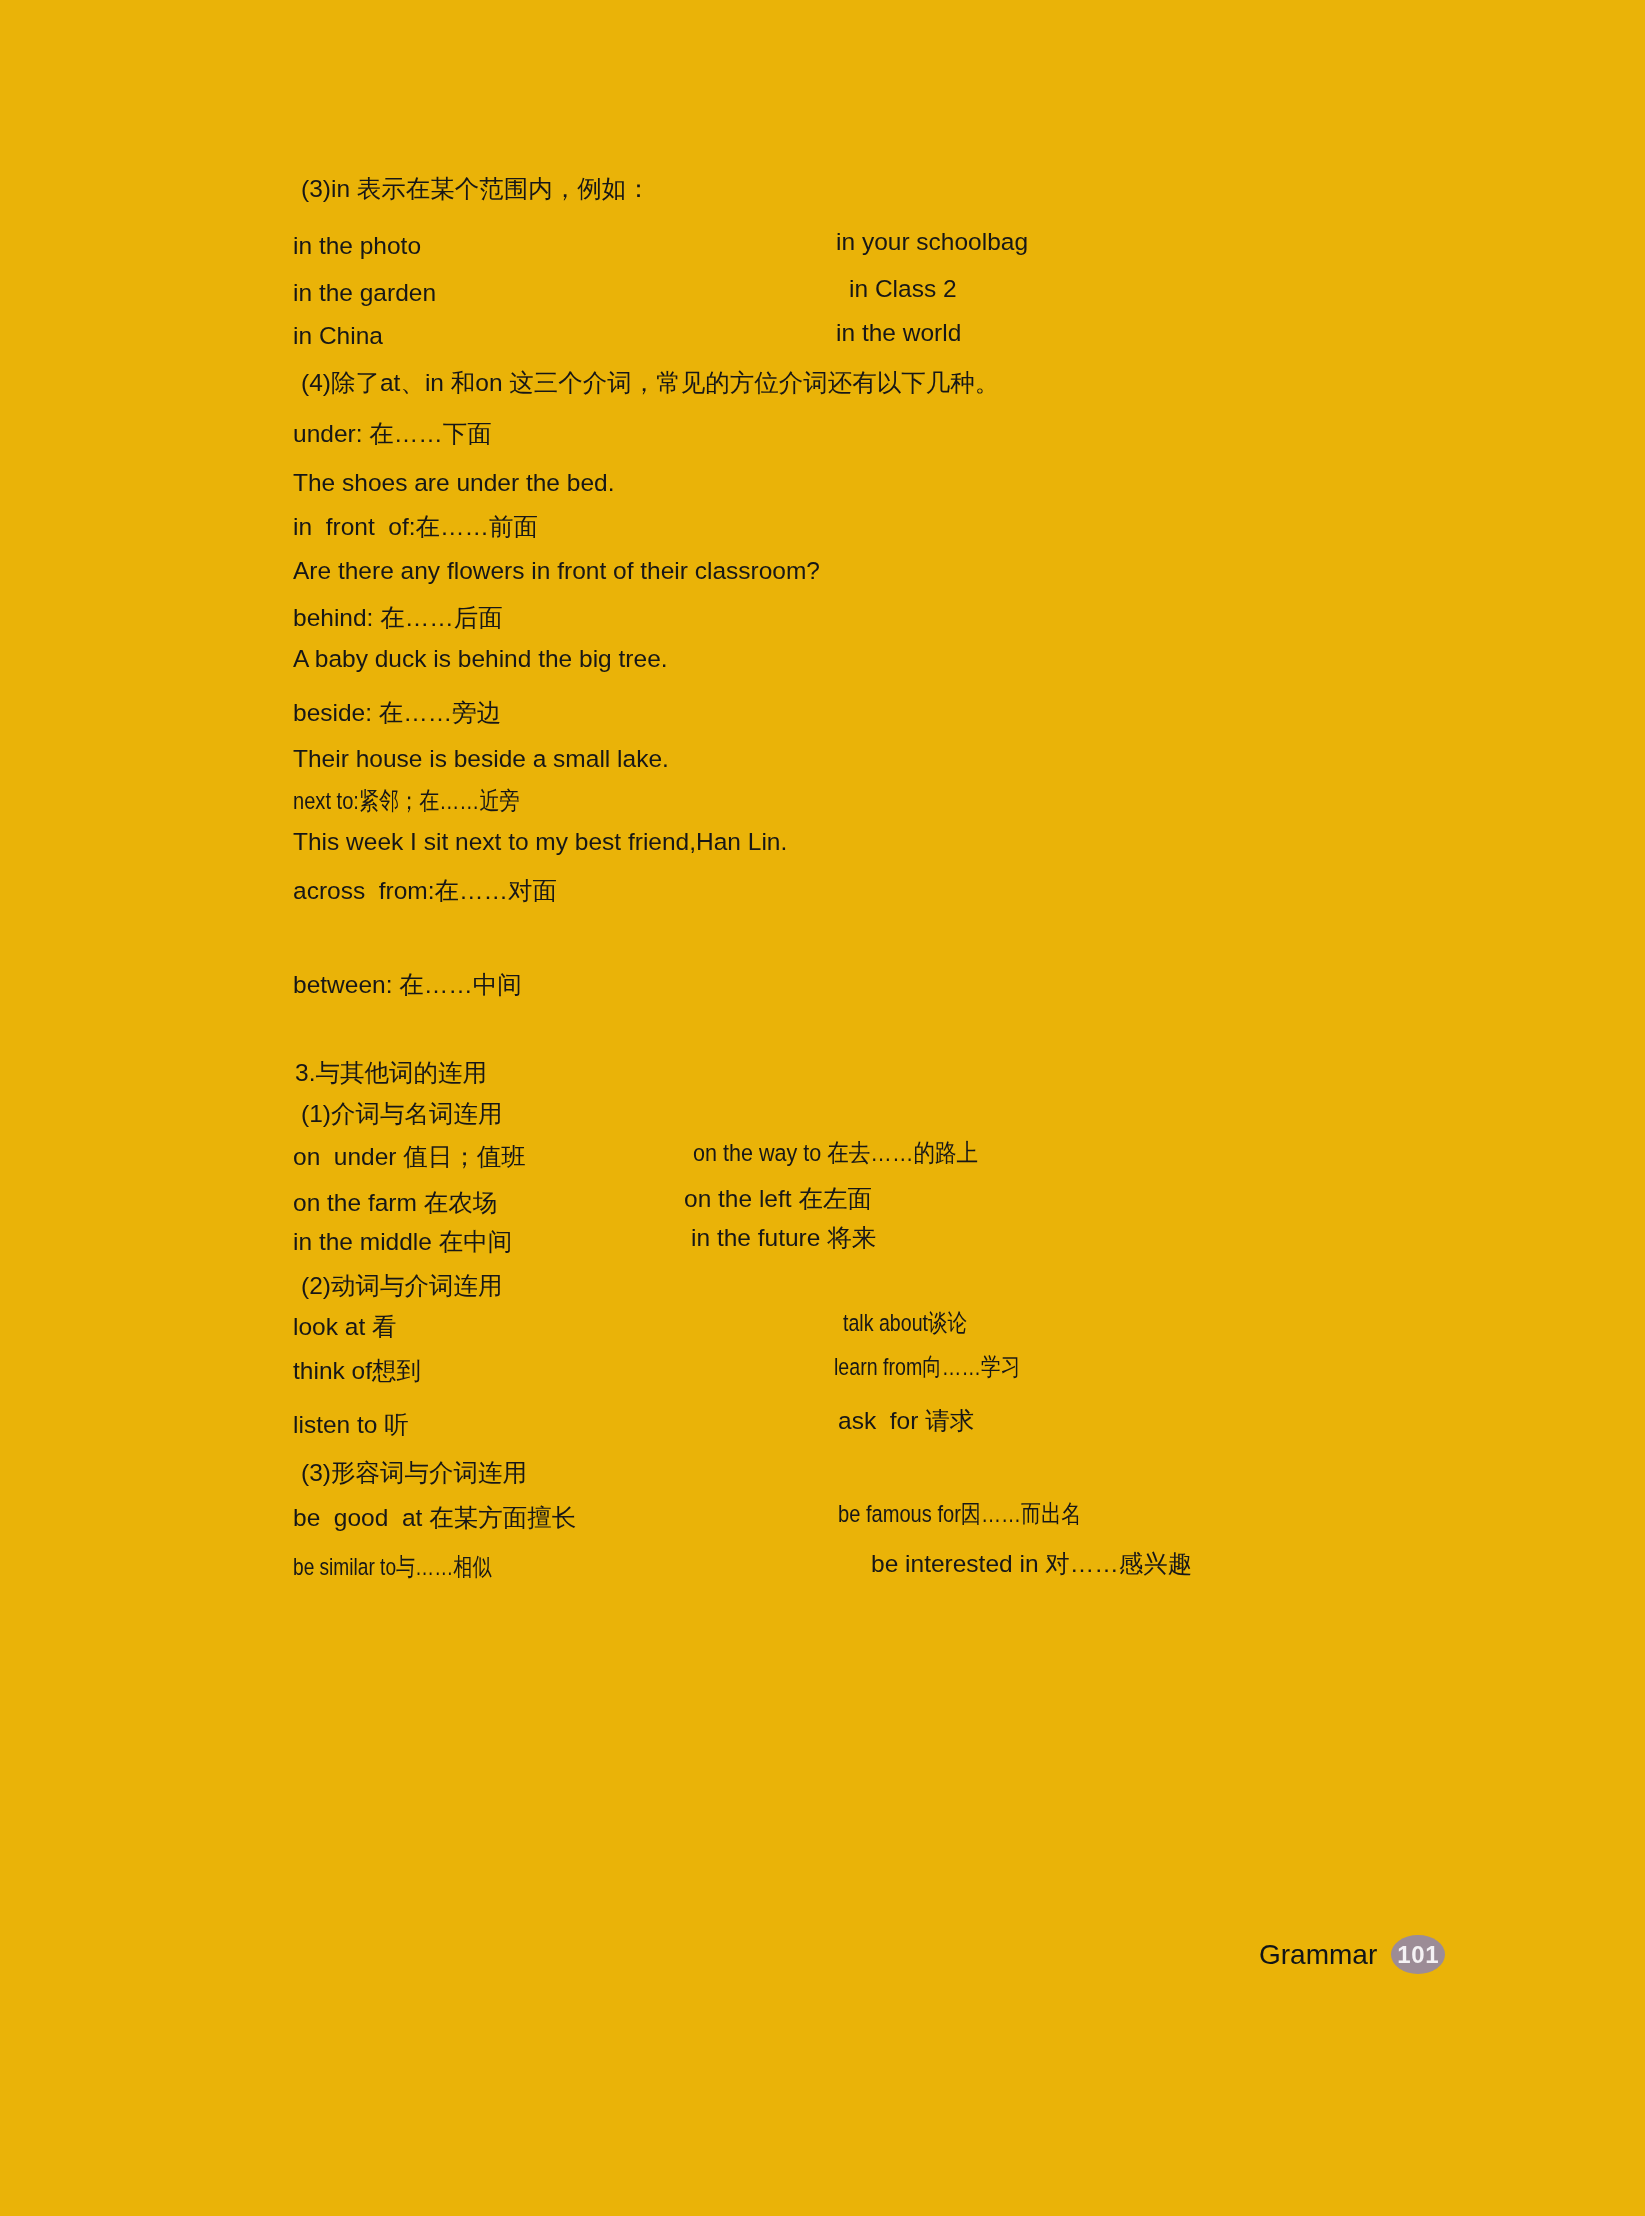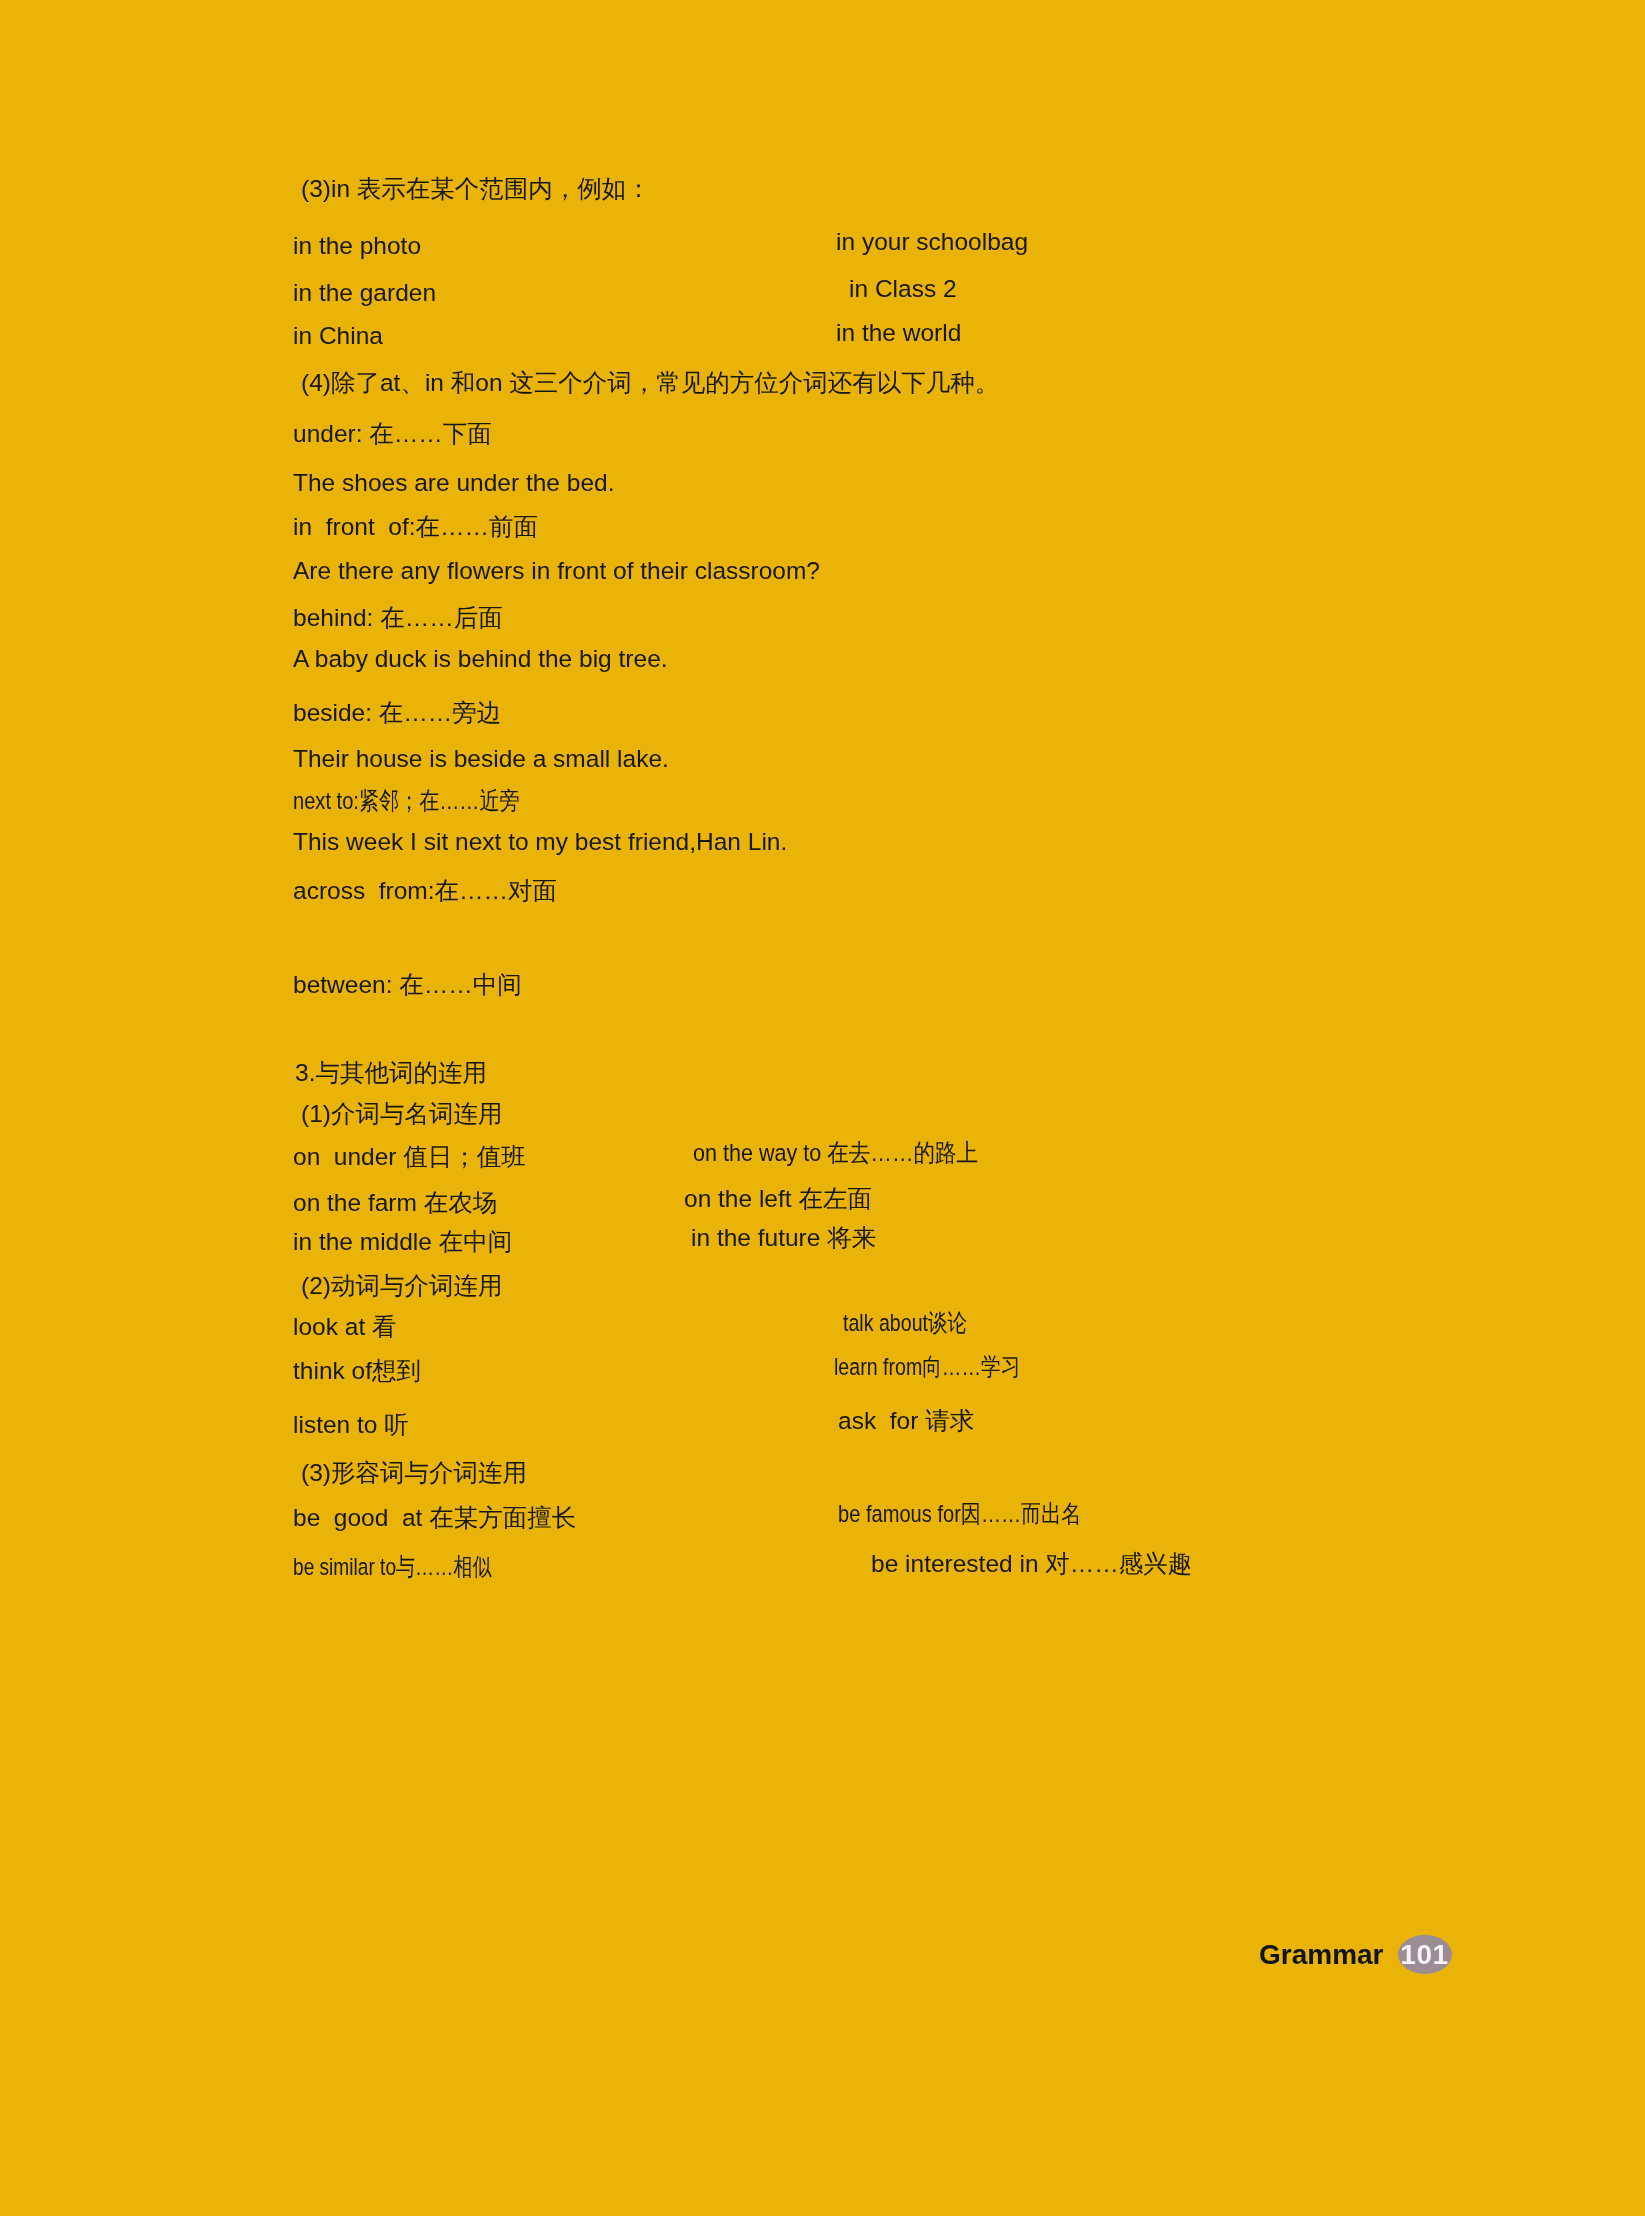--- a/index.html
+++ b/index.html
@@ -26,31 +26,31 @@
   .sq78 { transform: scaleX(0.78); }
   .sq80 { transform: scaleX(0.80); }
   .sq82 { transform: scaleX(0.82); }
   .sq88 { transform: scaleX(0.88); }
   .footer {
     position: absolute;
     left: 1259px; top: 1935px;
     display: flex; align-items: center; gap: 14px;
   }
   .footer-label {
-    font-size: 28px; font-weight: bold; color: #101418;
+    font-size: 28px; font-weight: normal; color: #101418;
     letter-spacing: 0px;
   }
   .page-badge {
     width: 54px; height: 39px;
     border-radius: 50%;
     background: #9c8c96;
     display: flex; align-items: center; justify-content: center;
   }
   .page-badge span {
-    color: #f5f2f4; font-size: 28px; font-weight: bold;
+    color: #f5f2f4; font-size: 24px; font-weight: bold;
     letter-spacing: 0.6px;
   }
 </style>
 </head>
 <body>
 
 <div class="page">
 
   <div class="line" style="left:301px; top:175px">(3)in 表示在某个范围内，例如：</div>
 

